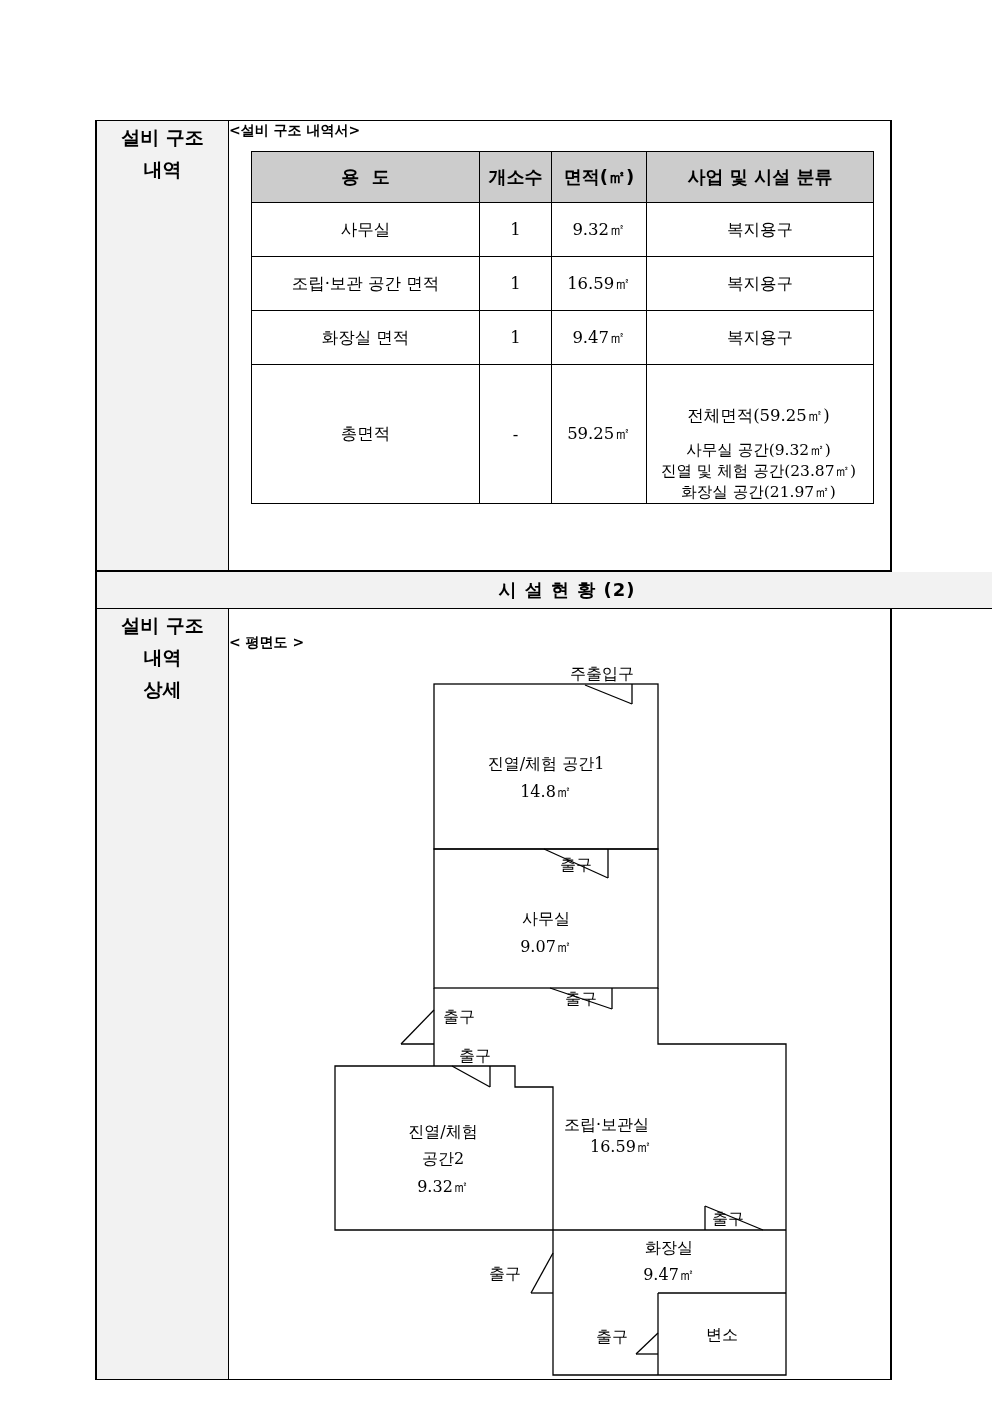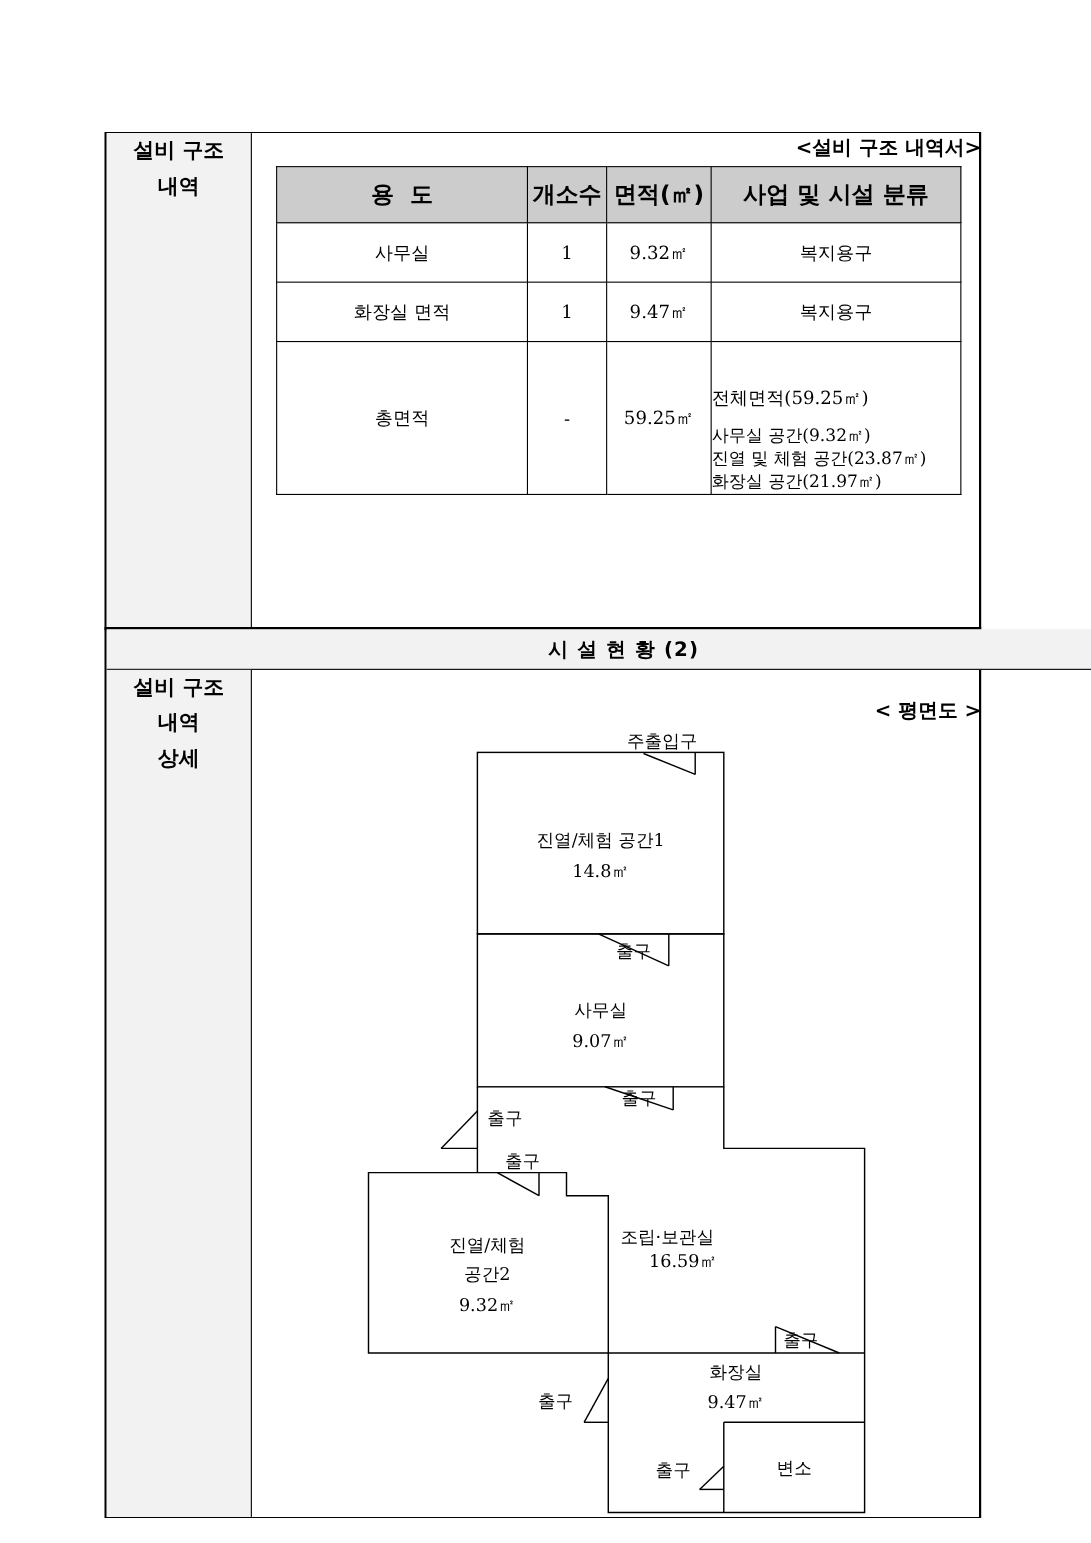--- a/index.html
+++ b/index.html
@@ -54,24 +54,24 @@
       box-sizing: border-box;
       display: flex; align-items: center; justify-content: center;
       font-family: "DejaVu Sans", "Liberation Sans", sans-serif;
       font-weight: bold;
       font-size: 18px;
       letter-spacing: 1px;
     }
     .sec-title {
       position: absolute;
       left: 229px; width: 663px;
-      text-align: right;
-      font-family: "DejaVu Sans", "Liberation Sans", sans-serif;
-      font-weight: bold;
-      font-size: 18px;
+      text-align: left;
+      font-family: "DejaVu Sans", "Liberation Sans", sans-serif;
+      font-weight: bold;
+      font-size: 14px;
     }
     .sec-title.t1 { top: 122px; }
     .sec-title.t2 { top: 634px; }
     table.spec {
       position: absolute;
       left: 251px; top: 151px;
       width: 622px;
       border-collapse: collapse;
       table-layout: fixed;
       font-size: 16.5px;
@@ -80,26 +80,26 @@
       border: 1.2px solid #000;
       text-align: center;
       vertical-align: middle;
       padding: 0;
     }
     table.spec th {
       background: #cccccc;
       font-family: "DejaVu Sans", "Liberation Sans", sans-serif;
       font-weight: bold;
       height: 50px;
-      font-size: 21px;
+      font-size: 18px;
     }
     table.spec td { height: 53px; }
     table.spec tr.total td { height: 128px; }
     .cat-multi {
-      text-align: left;
+      text-align: center;
       padding-right: 3px;
       font-size: 15.5px;
       line-height: 21px;
       margin-top: 40px;
     }
     .cat-multi .first { font-size: 16.5px; margin-bottom: 14px; }
     svg.plan {
       position: absolute;
       left: 0; top: 0;
       width: 992px; height: 1403px;
@@ -142,20 +142,26 @@
         <th>개소수</th>
         <th>면적(㎡)</th>
         <th>사업 및 시설 분류</th>
       </tr>
     </thead>
     <tbody>
       <tr>
         <td>사무실</td>
         <td>1</td>
         <td>9.32㎡</td>
+        <td>복지용구</td>
+      </tr>
+      <tr>
+        <td>조립·보관 공간 면적</td>
+        <td>1</td>
+        <td>16.59㎡</td>
         <td>복지용구</td>
       </tr>
       <tr>
         <td>화장실 면적</td>
         <td>1</td>
         <td>9.47㎡</td>
         <td>복지용구</td>
       </tr>
       <tr class="total">
         <td>총면적</td>

